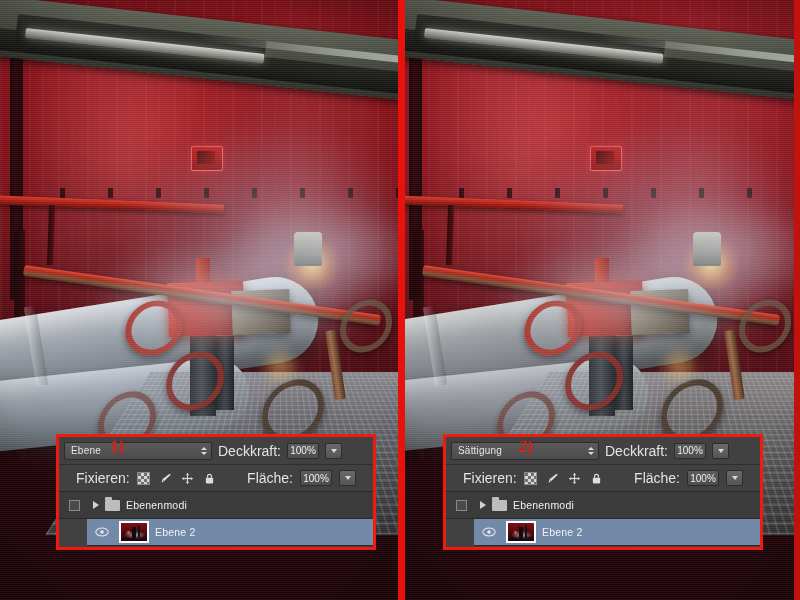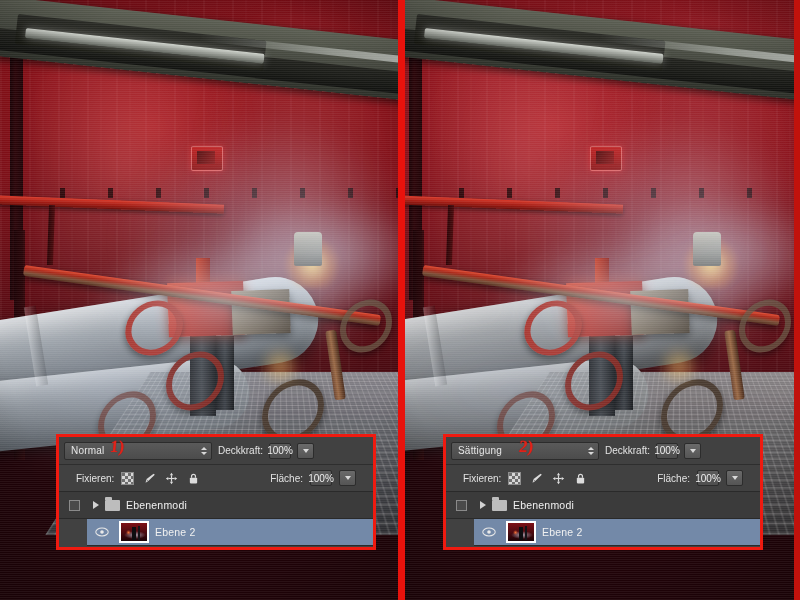--- a/index.html
+++ b/index.html
@@ -192,22 +192,22 @@
     border:1px solid #2c2c2c;border-radius:2px;display:flex;align-items:center;
     padding:0 16px 0 6px;box-sizing:border-box;}
   .blend-select .txt{font-size:10px;color:#e6e6e6;letter-spacing:.2px;white-space:nowrap;}
   .spin{position:absolute;right:4px;top:50%;transform:translateY(-50%);
     display:flex;flex-direction:column;gap:2px;}
   .spin i{display:block;width:0;height:0;border-left:3px solid transparent;
     border-right:3px solid transparent;}
   .spin i.up{border-bottom:3px solid #d8d8d8;}
   .spin i.dn{border-top:3px solid #d8d8d8;}
 
-  .lbl{font-size:10px;color:#e3e3e3;white-space:nowrap;}
-  .numbox{width:22px;height:16px;background:linear-gradient(180deg,#5c5c5c,#4e4e4e);
+  .lbl{font-size:14px;color:#e3e3e3;white-space:nowrap;}
+  .numbox{width:32px;height:16px;background:linear-gradient(180deg,#5c5c5c,#4e4e4e);
     border:1px solid #2c2c2c;border-radius:2px;display:flex;align-items:center;
     justify-content:center;font-size:10px;color:#efefef;box-sizing:border-box;}
   .arrowbtn{width:17px;height:16px;background:linear-gradient(180deg,#6a6a6a,#555);
     border:1px solid #2c2c2c;border-radius:2px;display:flex;align-items:center;
     justify-content:center;box-sizing:border-box;}
   .arrowbtn i{width:0;height:0;border-left:3px solid transparent;
     border-right:3px solid transparent;border-top:4px solid #d9d9d9;}
 
   .lockrow{display:flex;align-items:center;height:26px;padding:0 17px;gap:7px;
     background:#414141;border-bottom:1px solid #2a2a2a;}
@@ -291,21 +291,21 @@
       <div class="wheel w5"></div>
       <div class="lampglow2"></div>
       <div class="steam"></div>
       <div class="vig"></div>
       <div class="grain"></div>
     </div>
 
     <div class="panel">
       <div class="prow">
         <div class="blend-select">
-          <span class="txt">Normal</span>
+          <span class="txt">Ebene</span>
           <span class="spin">
               <i class="up"></i>
               <i class="dn"></i>
             </span>
         </div>
         <span class="lbl">Deckkraft:</span>
         <span class="numbox">100%</span>
         <span class="arrowbtn">
             <i></i>
           </span>

